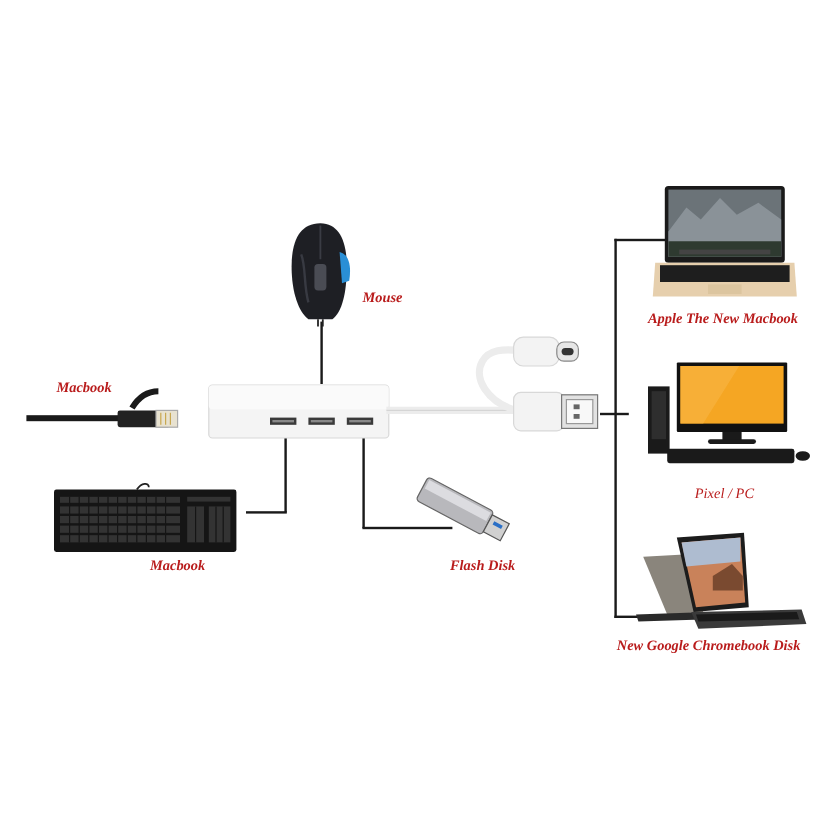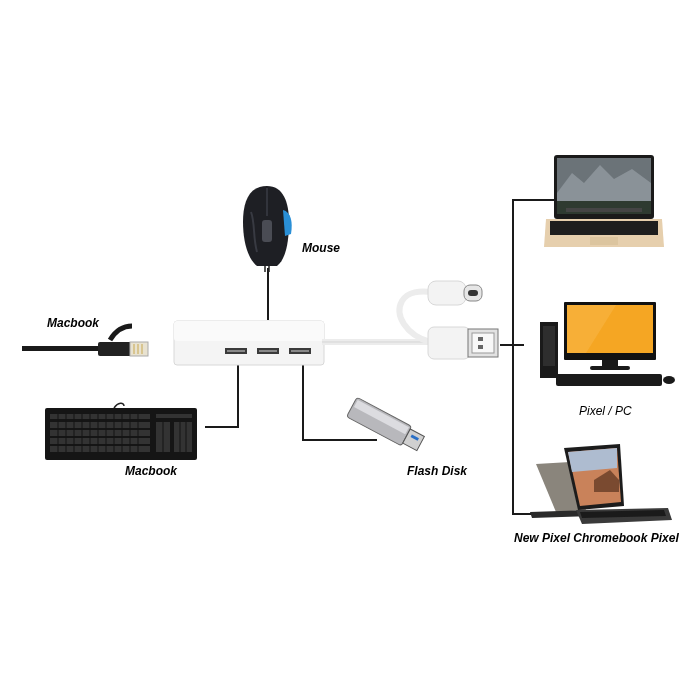--- a/index.html
+++ b/index.html
@@ -1,17 +1,17 @@
 <!DOCTYPE html>
 <html><head>
 <meta charset="utf-8">
 <style>
   html, body { margin: 0; padding: 0; background: #ffffff; }
   #canvas { position: relative; width: 700px; height: 700px; background: #ffffff; overflow: hidden; font-family: "Liberation Sans", sans-serif; }
-  .label { position: absolute; font-style: italic; font-weight: bold; font-size: 12px; color: #000000; white-space: nowrap; }
+  .label { position: absolute; font-style: italic; font-weight: bold; font-size: 12px; color: #b91c1c; white-space: nowrap; font-family: Liberation Serif, serif; }
   .line { position: absolute; background: #1a1a1a; }
   .abs { position: absolute; }
   svg { display: block; }
 </style>
 </head>
 <body>
 
 <div id="canvas">
 
   <div class="line" style="left:267px; top:268px; width:2px; height:52px;"></div>
@@ -112,34 +112,35 @@
   <div class="abs" style="left:344px; top:393px;">
     <svg width="90" height="64" viewBox="0 0 90 64">
       <g transform="rotate(28 40 30)">
         <rect x="4" y="20" width="62" height="22" rx="3" fill="#b8b8bc" stroke="#666"></rect>
         <rect x="6" y="22" width="58" height="8" fill="#dcdce0"></rect>
         <rect x="66" y="23" width="16" height="16" fill="#d0d0d0" stroke="#555"></rect>
         <rect x="70" y="27" width="8" height="3" fill="#2a6fc6"></rect>
       </g>
     </svg>
   </div>
-  <div class="label" style="left:375px; top:464px;margin-left:32px;">Flash Disk</div>
+  <div class="label" style="left:375px; top:464px;">Flash Disk</div>
 
   <div class="abs" style="left:542px; top:153px;">
     <svg width="124" height="98" viewBox="0 0 124 98">
       <rect x="12" y="2" width="100" height="64" rx="3" fill="#1a1a1a"></rect>
       <rect x="15" y="5" width="94" height="56" fill="#6b7378"></rect>
       <path d="M15 40 L30 20 L42 30 L58 12 L72 26 L90 16 L109 30 L109 61 L15 61 Z" fill="#8a9298"></path>
       <path d="M15 48 L109 48 L109 61 L15 61 Z" fill="#2e3a30"></path>
       <rect x="24" y="55" width="76" height="4" fill="#444"></rect>
       <path d="M4 66 L120 66 L122 94 L2 94 Z" fill="#e6cfad"></path>
       <rect x="8" y="68" width="108" height="14" fill="#1e1e1e"></rect>
       <rect x="48" y="84" width="28" height="8" fill="#dcc59f"></rect>
     </svg>
   </div>
+  <div class="label" style="left:540px; top:258px;">Apple The New Macbook</div>
 
   <div class="abs" style="left:536px; top:300px;">
     <svg width="144" height="96" viewBox="0 0 144 96">
       <rect x="4" y="22" width="18" height="56" fill="#1a1a1a"></rect>
       <rect x="7" y="26" width="12" height="40" fill="#2e2e2e"></rect>
       <rect x="28" y="2" width="92" height="58" rx="1" fill="#111"></rect>
       <rect x="31" y="5" width="86" height="48" fill="#f5a623"></rect>
       <path d="M31 5 L80 5 L50 53 L31 53 Z" fill="#f8b440" opacity="0.7"></path>
       <rect x="66" y="60" width="16" height="8" fill="#1a1a1a"></rect>
       <rect x="54" y="66" width="40" height="4" rx="2" fill="#1a1a1a"></rect>
@@ -154,15 +155,15 @@
       <path d="M16 24 L50 22 L66 70 L36 72 Z" fill="#8a857c"></path>
       <path d="M10 72 L70 70 L72 76 L12 78 Z" fill="#2a2a2a"></path>
       <path d="M44 8 L100 4 L104 66 L58 70 Z" fill="#1c1c1c"></path>
       <path d="M48 12 L97 8 L101 62 L60 66 Z" fill="#c9825a"></path>
       <path d="M48 12 L97 8 L97 28 L52 32 Z" fill="#aebcd0"></path>
       <path d="M74 40 L90 30 L99 40 L99 52 L74 52 Z" fill="#7a4a30"></path>
       <path d="M56 70 L148 68 L152 80 L62 84 Z" fill="#3a3a3a"></path>
       <path d="M60 72 L144 70 L146 76 L62 78 Z" fill="#1a1a1a"></path>
     </svg>
   </div>
-  <div class="label" style="left:514px; top:531px;">New Pixel Chromebook Pixel</div>
+  <div class="label" style="left:514px; top:531px;">New Google Chromebook Disk</div>
 
 </div>
 
 </body></html>

